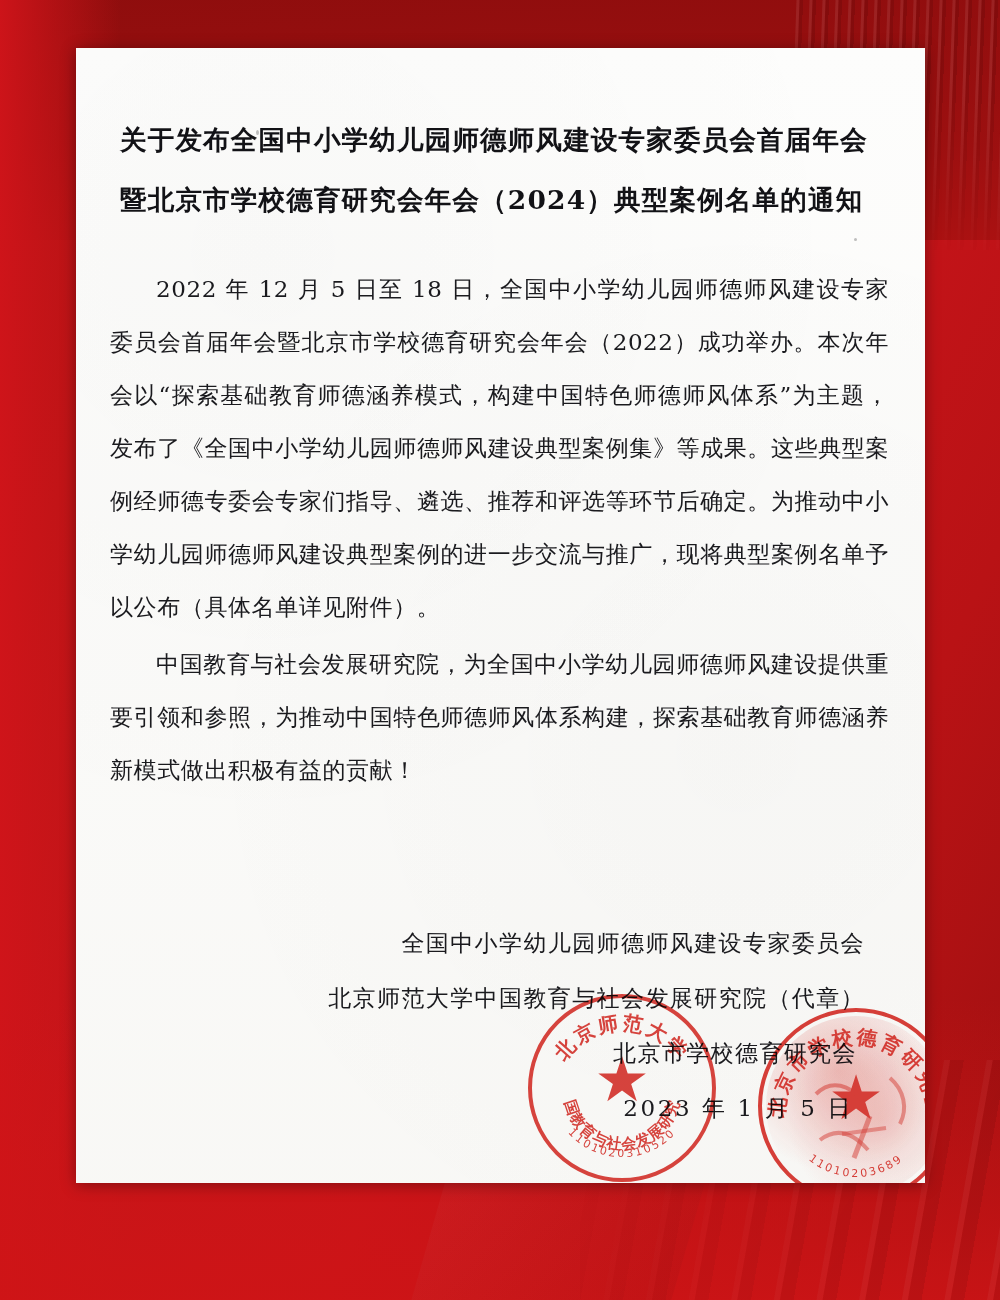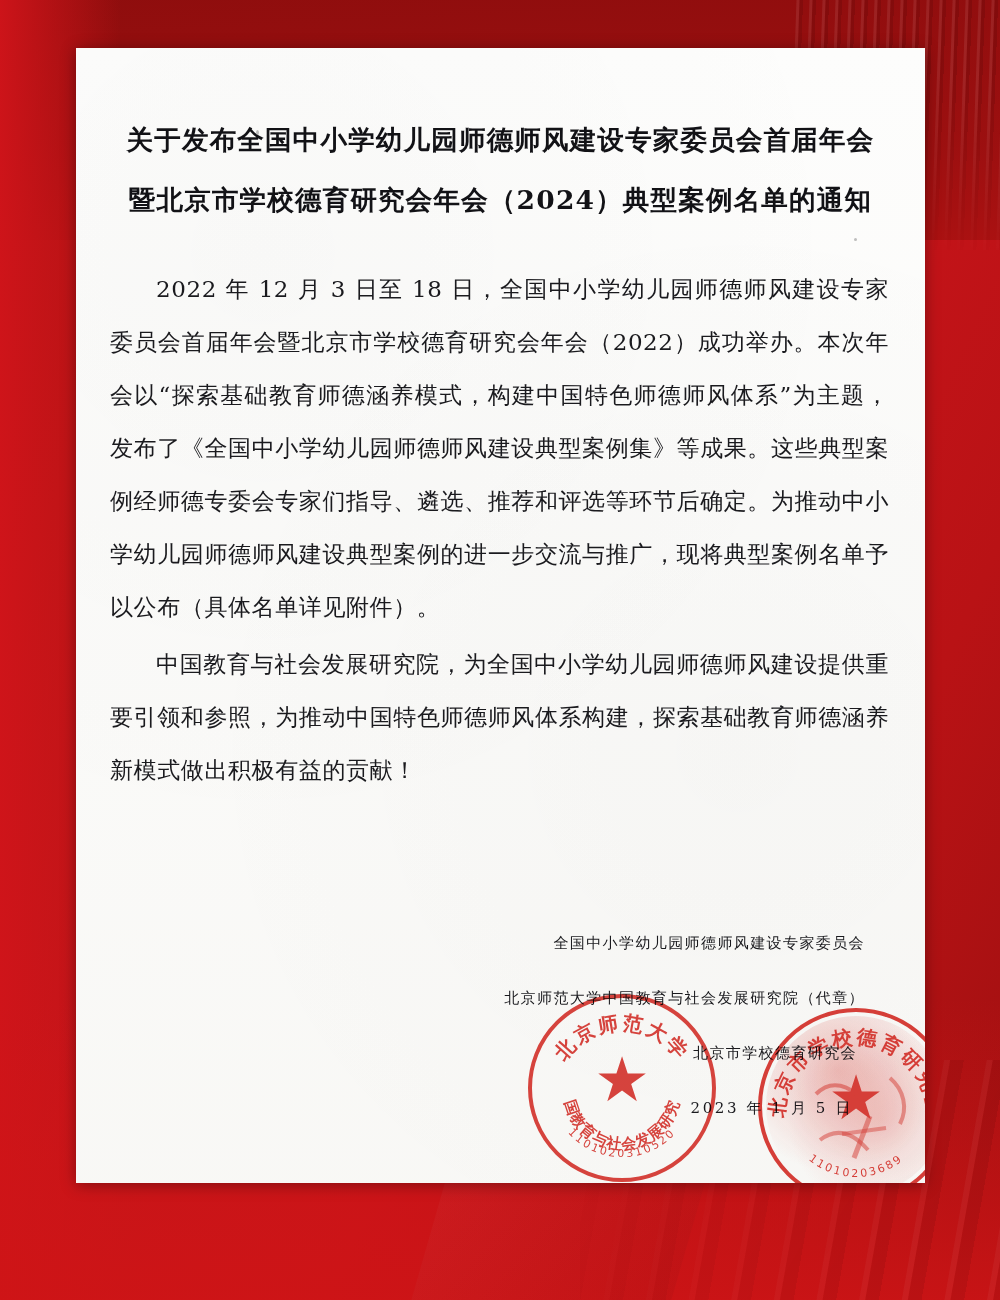--- a/index.html
+++ b/index.html
@@ -111,21 +111,21 @@
   
   .doc {
     position: absolute;
     inset: 0;
     color: #16161a;
   }
   .title-block {
     position: absolute;
     left: 0; right: 0;
     top: 62px;
-    text-align: center;
+    padding-left: 44px;
   }
   .title-line {
     font-family: "DejaVu Serif", "Liberation Serif", serif;
     font-weight: bold;
     font-size: 26.5px;
     letter-spacing: 1.2px;
     line-height: 60px;
     color: #121216;
     white-space: nowrap;
   }
@@ -148,21 +148,21 @@
     margin: 0 0 4px 0;
   }
 
   
   .sign-block {
     position: absolute;
     right: 58px;
     top: 868px;
     text-align: left;
     font-family: "DejaVu Serif", "Liberation Serif", serif;
-    font-size: 15px;
+    font-size: 23px;
     letter-spacing: 1.4px;
     color: #1a1a1e;
     line-height: 55px;
     z-index: 3;
   }
   .sign-line { white-space: nowrap; text-align: right; }
   .sign-line.l1 { padding-right: 2px; }
   .sign-line.l2 { padding-right: 2px; }
   .sign-line.l3 { padding-right: 10px; }
   .sign-line.l4 { padding-right: 14px; letter-spacing: 2.6px;}
@@ -264,21 +264,21 @@
 
     <div class="title-block">
       <div class="title-line">关于发布全国中小学幼儿园师德师风建设专家委员会首届年会</div>
       <div class="title-line">暨北京市学校德育研究会年会（2024）典型案例名单的通知</div>
     </div>
 
     <div class="stray-dot" style="left:180px; top:82px; width:3px; height:5px;"></div>
     <div class="stray-dot" style="left:778px; top:190px; width:3px; height:3px;"></div>
 
     <div class="body-block">
-      <p class="para">2022 年 12 月 3 日至 18 日，全国中小学幼儿园师德师风建设专家委员会首届年会暨北京市学校德育研究会年会（2022）成功举办。本次年会以“探索基础教育师德涵养模式，构建中国特色师德师风体系”为主题，发布了《全国中小学幼儿园师德师风建设典型案例集》等成果。这些典型案例经师德专委会专家们指导、遴选、推荐和评选等环节后确定。为推动中小学幼儿园师德师风建设典型案例的进一步交流与推广，现将典型案例名单予以公布（具体名单详见附件）。</p>
+      <p class="para">2022 年 12 月 5 日至 18 日，全国中小学幼儿园师德师风建设专家委员会首届年会暨北京市学校德育研究会年会（2022）成功举办。本次年会以“探索基础教育师德涵养模式，构建中国特色师德师风体系”为主题，发布了《全国中小学幼儿园师德师风建设典型案例集》等成果。这些典型案例经师德专委会专家们指导、遴选、推荐和评选等环节后确定。为推动中小学幼儿园师德师风建设典型案例的进一步交流与推广，现将典型案例名单予以公布（具体名单详见附件）。</p>
       <p class="para">中国教育与社会发展研究院，为全国中小学幼儿园师德师风建设提供重要引领和参照，为推动中国特色师德师风体系构建，探索基础教育师德涵养新模式做出积极有益的贡献！</p>
     </div>
 
     <div class="sign-block">
       <div class="sign-line l1">全国中小学幼儿园师德师风建设专家委员会</div>
       <div class="sign-line l2">北京师范大学中国教育与社会发展研究院（代章）</div>
       <div class="sign-line l3">北京市学校德育研究会</div>
       <div class="sign-line l4">2023 年 1 月 5 日</div>
     </div>
 

